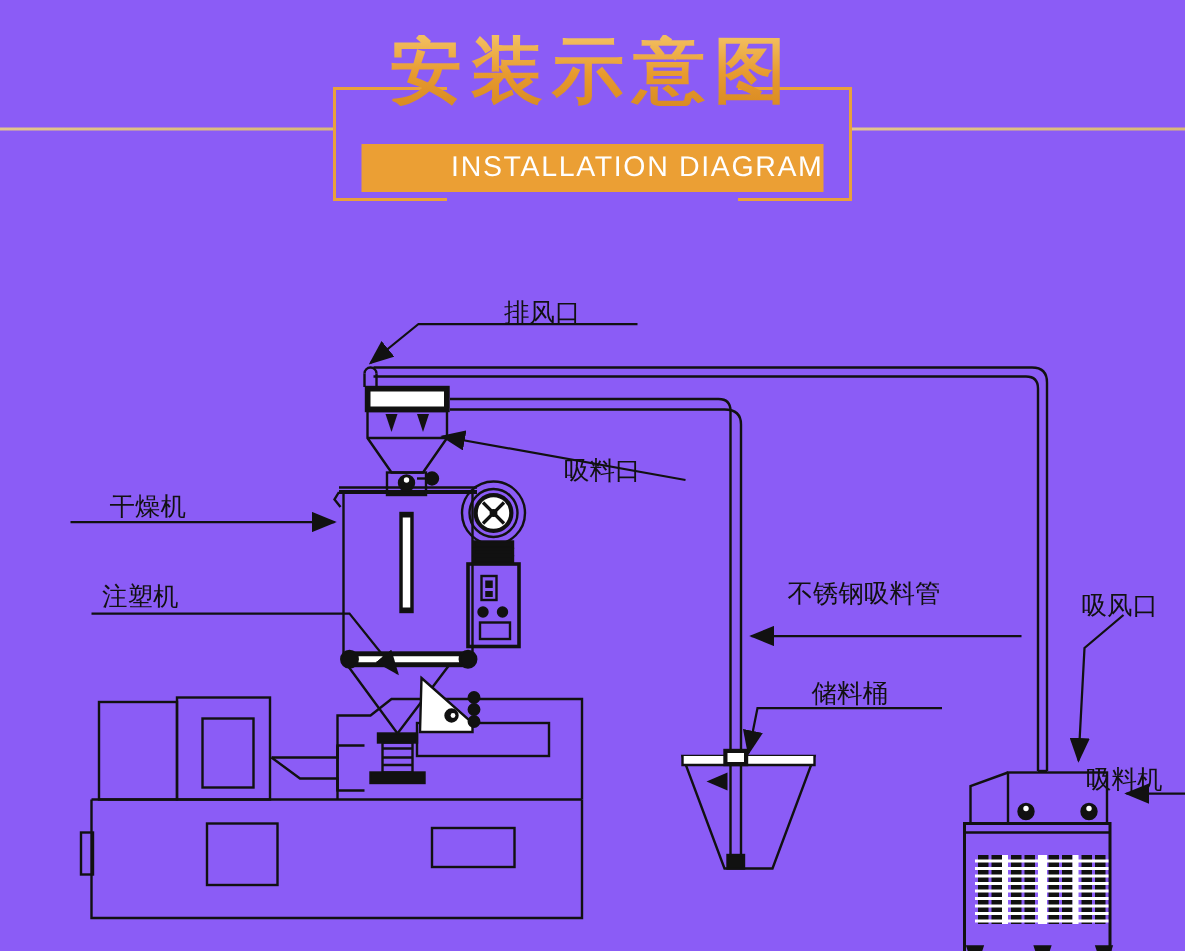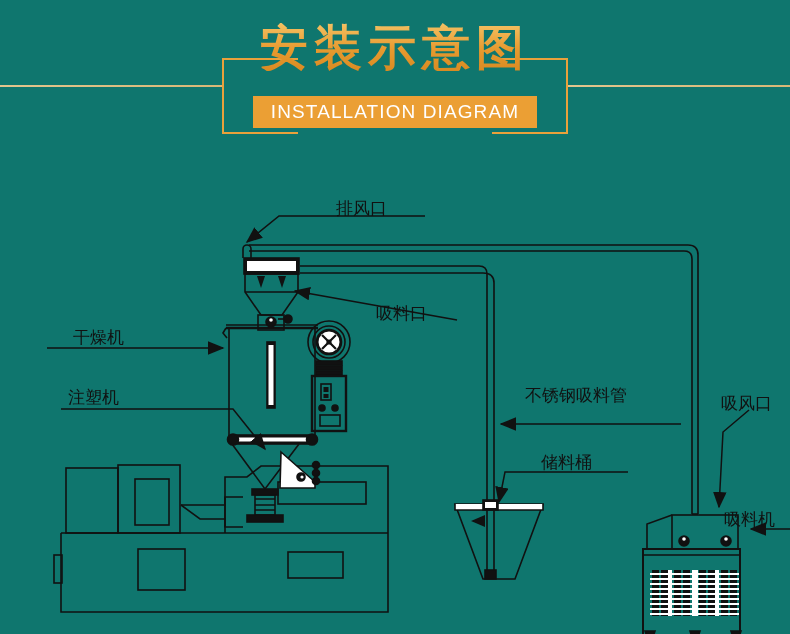--- a/index.html
+++ b/index.html
@@ -1,42 +1,42 @@
 <!DOCTYPE html>
 <html><head>
 <meta charset="utf-8">
 <style>
   html,body{margin:0;padding:0;background:#ffffff;}
   body{
     width:790px;height:634px;position:relative;overflow:hidden;
     font-family:"DejaVu Sans","Liberation Sans",sans-serif;
   }
-  #root{position:absolute;inset:0;width:790px;height:634px;background:#0f766e;}
+  #root{position:absolute;inset:0;width:790px;height:634px;background:#8b5cf6;}
 
   
   .header{position:absolute;left:0;top:0;width:790px;height:155px;}
   .hdr-rule{position:absolute;height:2px;background:linear-gradient(90deg,#e3c58e,#d9b877);top:85px;}
   .hdr-rule.left{left:0;width:222px;}
   .hdr-rule.right{right:0;width:222px;}
   .bracket{position:absolute;top:58px;width:74px;height:72px;border:2px solid #e9a13b;}
   .bracket.left{left:222px;border-right:none;}
   .bracket.right{right:222px;border-left:none;}
   .cn-title{
     position:absolute;left:0;right:0;top:23px;text-align:center;
     font-family:"DejaVu Serif","Liberation Serif",serif;
     font-size:48px;font-weight:bold;letter-spacing:6px;
     color:#e8a33d;line-height:1;
     background:linear-gradient(180deg,#f3c163 0%,#e79a2f 55%,#d98b22 100%);
     -webkit-background-clip:text;background-clip:text;
     -webkit-text-fill-color:transparent;
   }
   .en-band{
     position:absolute;left:50%;transform:translateX(-50%);top:96px;
-    width:284px;height:32px;background:#eb9f34;
-    display:flex;align-items:center;justify-content:center;
+    width:308px;height:32px;background:#eb9f34;
+    display:flex;align-items:center;justify-content:flex-end;
   }
   .en-title{
     color:#fff;font-size:19px;letter-spacing:1.1px;font-weight:400;
     font-family:"Liberation Sans",sans-serif;white-space:nowrap;
   }
 
   
   .diagram{position:absolute;left:0;top:152px;width:790px;height:482px;padding-left:33px;}
   svg.dg{display:block;width:790px;height:482px;}
   .lbl{

